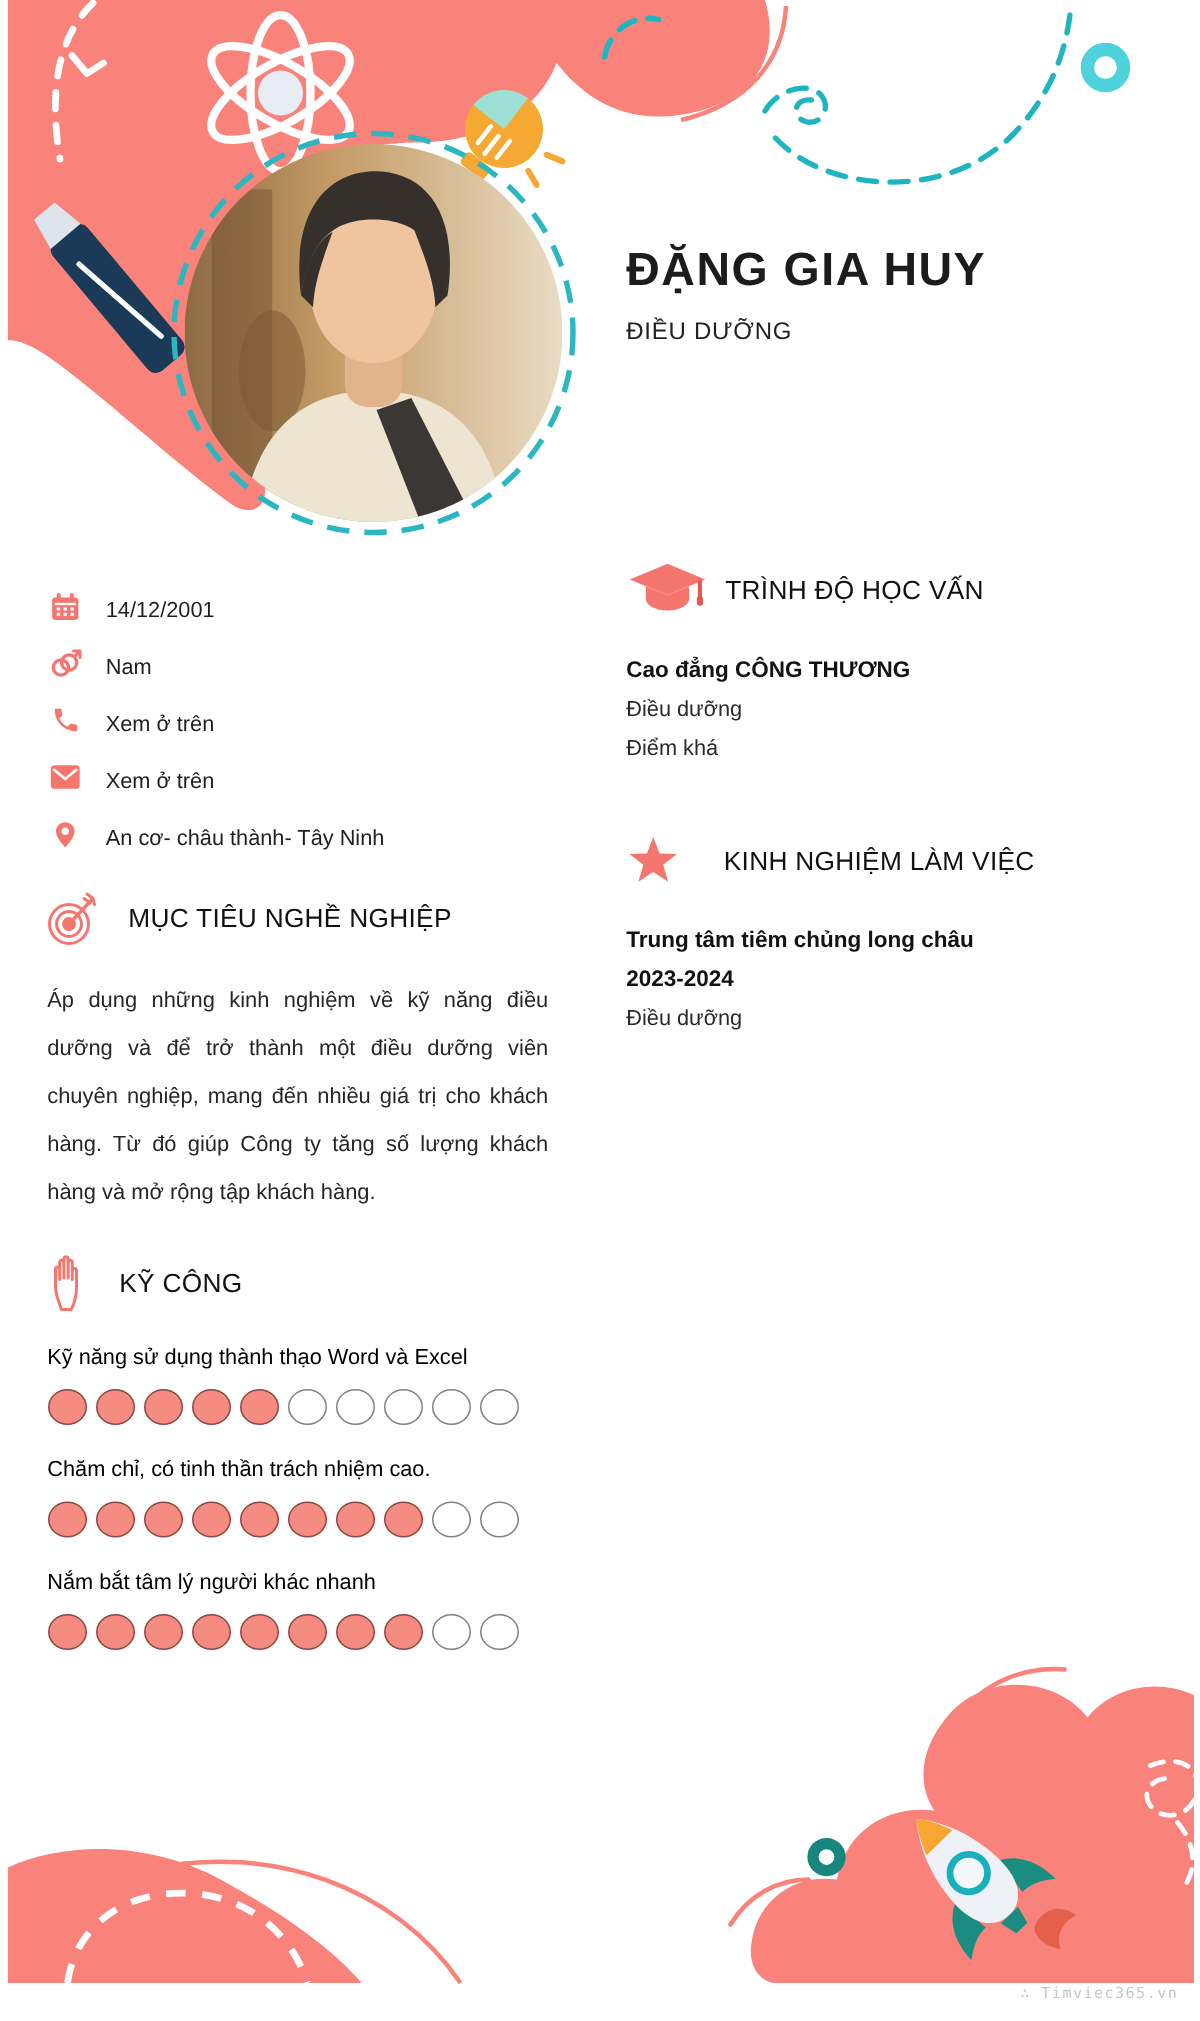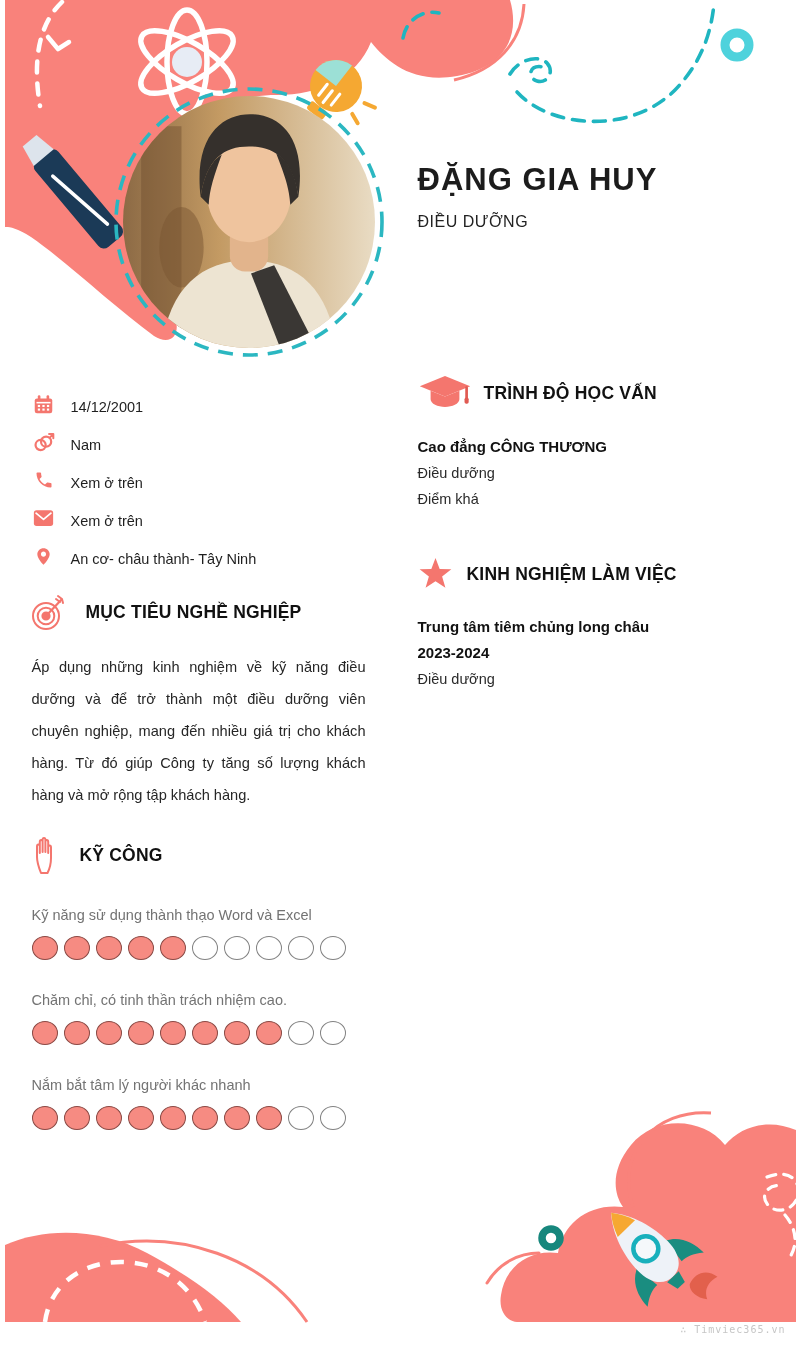--- a/index.html
+++ b/index.html
@@ -17,29 +17,29 @@
   .name { font-size:31px; font-weight:700; color:#1c1c1c; letter-spacing:1px; }
   .job-title { margin-top:15px; font-size:16px; color:#222; letter-spacing:0.5px; }
 
   .info-list { position:absolute; left:28px; top:377px; width:352px; }
   .info-row { display:flex; align-items:flex-end; height:38px; }
   .info-icon { width:22px; height:22px; flex:0 0 22px; display:flex; align-items:center; justify-content:center; }
   .info-value { margin-left:16px; font-size:14.5px; color:#1f1f1f; }
 
   .section { position:absolute; width:352px; }
   .section-head { display:flex; align-items:center; gap:18px; }
-  .section-head h2 { font-size:17.5px; font-weight:700; color:#111; letter-spacing:0.2px; }
+  .section-head h2 { font-size:17.5px; font-weight:400; color:#111; letter-spacing:0.2px; }
   .sec-icon { display:flex; align-items:center; justify-content:center; }
 
   #objective { left:27px; top:593px; }
   #objective p { margin-top:20px; width:334px; font-size:14.6px; line-height:32px; color:#262626; text-align:justify; }
 
   #skills { left:27px; top:835px; }
   .skill { margin-top:0; }
-  .skill-label { font-size:14.5px; color:#737373; margin-top:32px; }
+  .skill-label { font-size:14.5px; color:#000000; margin-top:22px; }
   .skill-dots { margin-top:13px; display:flex; gap:6px; }
   .dot { width:26px; height:24px; border-radius:50%; background:#fff; border:1.7px solid #828282; }
   .dot.filled { background:#F68B82; border-color:#8A4A45; }
 
   #education { left:413px; top:374px; width:380px; }
   #experience { left:413px; top:557px; width:380px; }
   .entry { margin-top:22px; }
   .entry div { line-height:26px; font-size:14.5px; color:#2a2a2a; }
   .entry .strong { font-weight:700; font-size:15px; color:#121212; }
 
@@ -266,21 +266,21 @@
       <h2>TRÌNH ĐỘ HỌC VẤN</h2>
     </div>
     <div class="entry">
       <div class="strong">Cao đẳng CÔNG THƯƠNG</div>
       <div>Điều dưỡng</div>
       <div>Điểm khá</div>
     </div>
   </div>
 
   <div class="section" id="experience">
-    <div class="section-head" style="gap:14px;">
+    <div class="section-head" style="gap:30px;">
       <span class="sec-icon">
         <svg width="35" height="35" viewBox="0 0 36 36">
           <path d="M18 1 L22.3 12.3 L34.3 12.7 L24.8 20.1 L28.2 31.7 L18 25 L7.8 31.7 L11.2 20.1 L1.7 12.7 L13.7 12.3 Z" fill="#F4766E"></path>
         </svg>
       </span>
       <h2>KINH NGHIỆM LÀM VIỆC</h2>
     </div>
     <div class="entry">
       <div class="strong">Trung tâm tiêm chủng long châu</div>
       <div class="strong">2023-2024</div>

